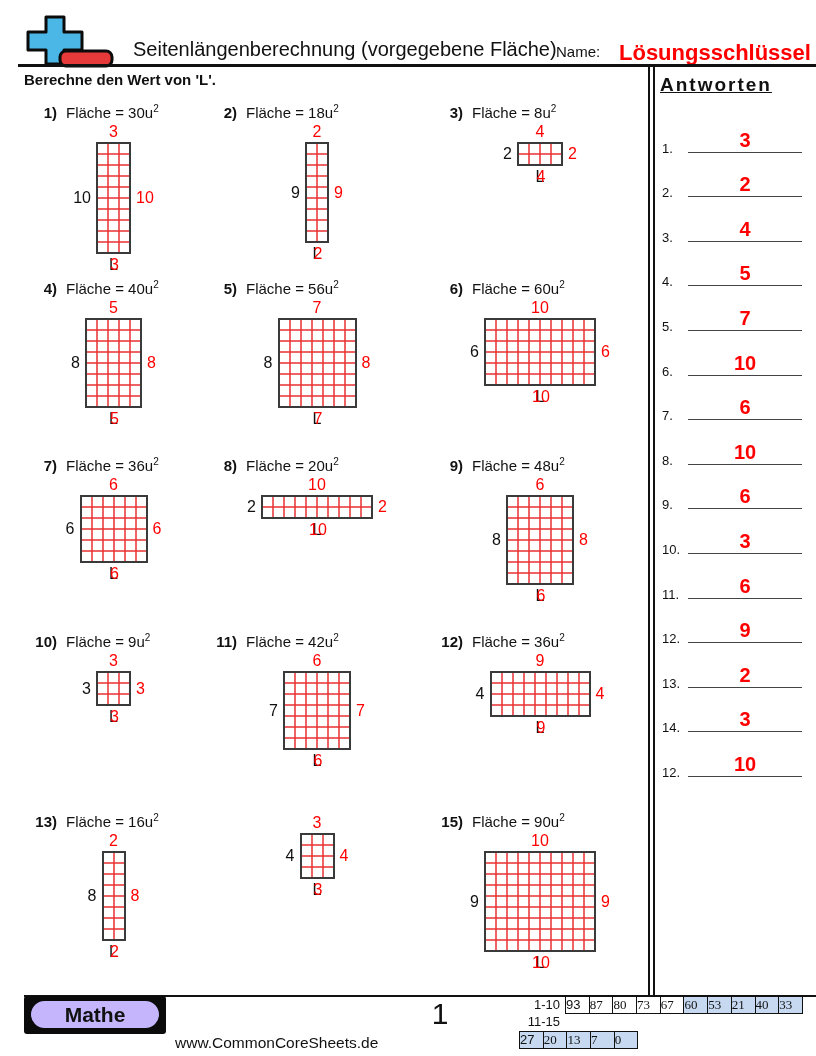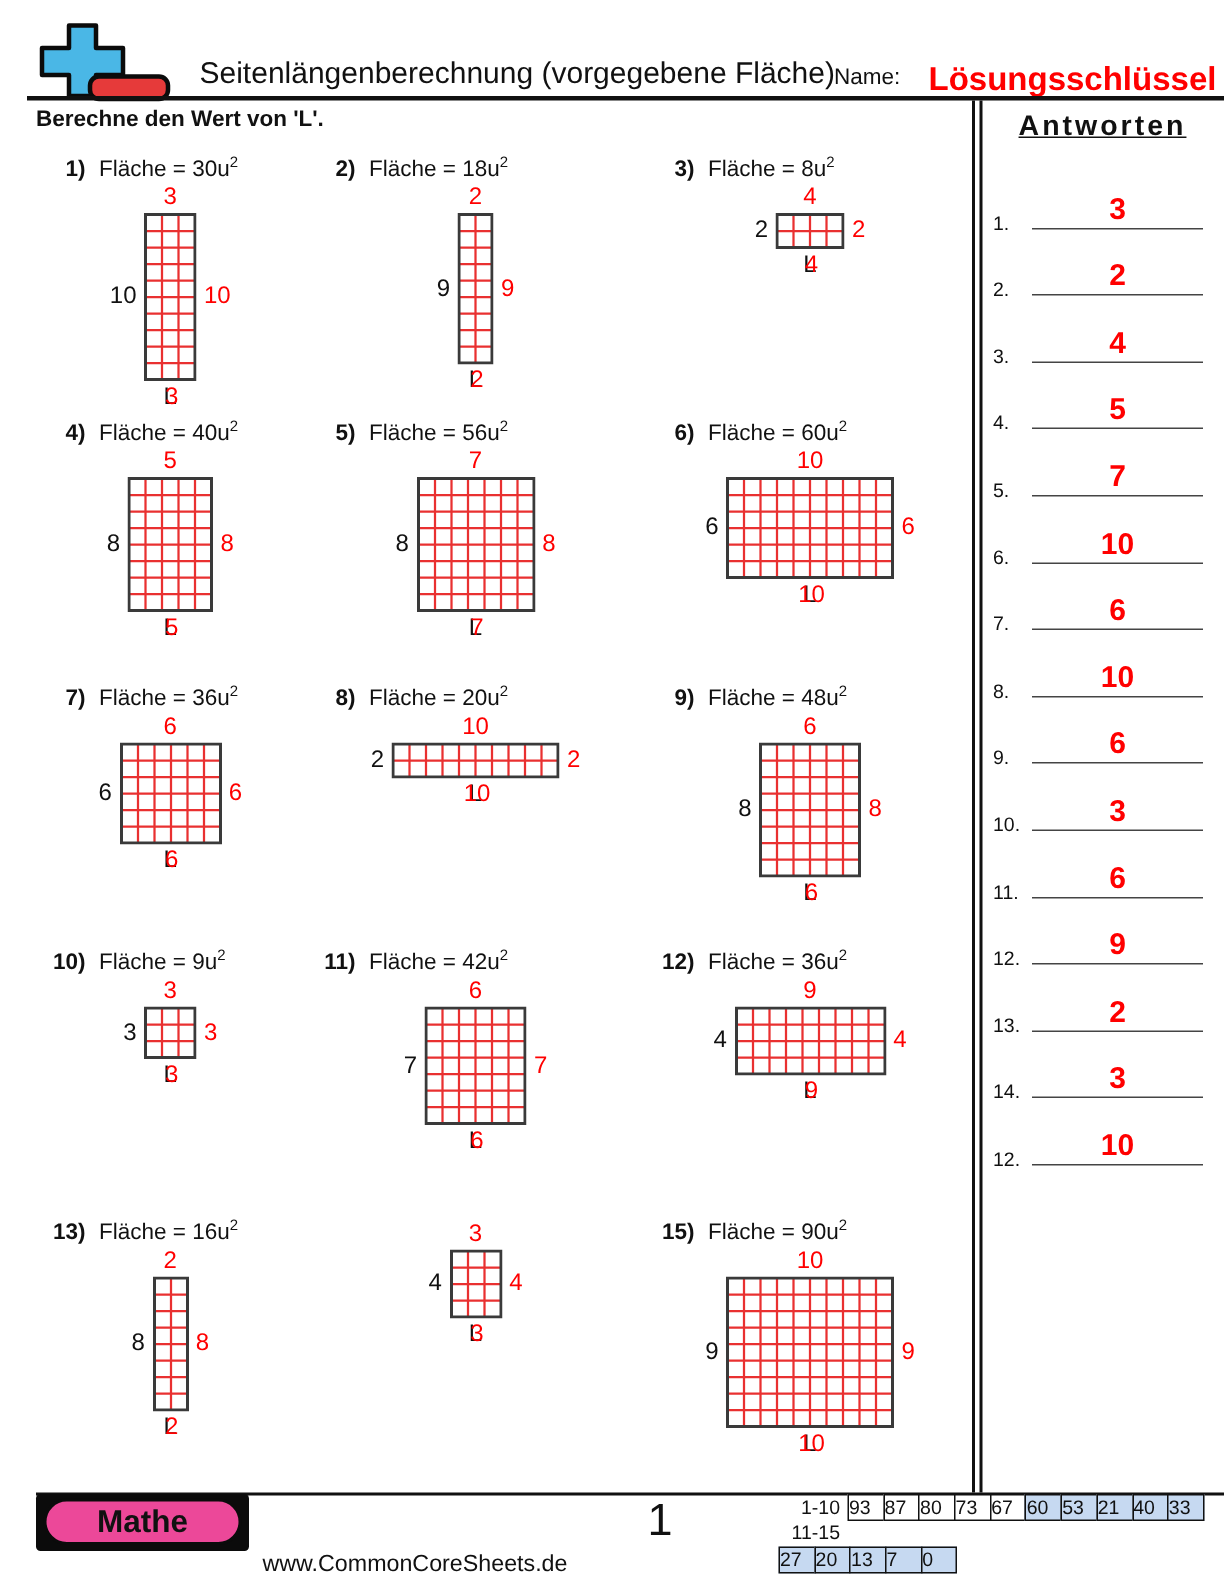--- a/index.html
+++ b/index.html
@@ -39,42 +39,42 @@
   .fig-top{grid-row:1;grid-column:2;color:var(--text-red);}
   .fig-left{grid-row:2;grid-column:1;color:#111;}
   .gridbox{grid-row:2;grid-column:2;display:block;}
   .fig-right{grid-row:2;grid-column:3;color:var(--text-red);}
   .fig-bottom{grid-row:3;grid-column:2;display:grid;height:19px;}
   .fig-bottom > span{grid-area:1/1;justify-self:center;line-height:19px;}
   .bletter{color:#111;}
   .bans{color:var(--text-red);transform:translateX(1px);}
   
   #answers-panel{position:absolute;left:660px;top:70px;width:150px;}
-  #answers-heading{font-size:19px;font-weight:bold;text-align:center;letter-spacing:2px;
+  #answers-heading{font-size:19px;font-weight:bold;letter-spacing:2px;
     text-decoration:underline;margin-top:4px;}
   #answers-list{margin-top:15px;}
   .answer-item{height:44.6px;display:flex;align-items:flex-end;}
   .answer-num{width:28px;flex:none;font-size:13px;padding-left:2px;line-height:15px;margin-bottom:0;}
   .answer-line{flex:1;margin:0 8px 3px 0;border-bottom:1.7px solid #444;text-align:center;}
   .answer-value{font-size:20px;font-weight:bold;color:var(--text-red);line-height:22px;display:inline-block;padding-bottom:1px;}
   
   #footer-rule{position:absolute;left:24px;right:0;top:995px;border-top:2px solid #111;}
   #subject-badge{position:absolute;left:24px;top:996px;width:142px;height:38px;background:#0b0b0b;border-radius:3px;}
-  #subject-pill{position:absolute;left:5px;right:5px;top:3px;bottom:4px;background:#ec4899;
+  #subject-pill{position:absolute;left:5px;right:5px;top:3px;bottom:4px;background:#c4b5fd;
     border:2.5px solid #0b0b0b;border-radius:16px;display:flex;align-items:center;justify-content:center;
     font-weight:bold;font-size:21px;}
   #website-url{position:absolute;left:175px;top:1012px;font-size:15.5px;margin-top:22px;}
   #page-number{position:absolute;left:420px;top:997px;width:40px;text-align:center;font-size:30px;}
   #grading{position:absolute;left:519px;top:996px;font-size:13px;}
   .grade-row{display:flex;height:18px;}
   .grade-row-2{margin-top:-1px;flex-direction:column;}
   .grade-label{width:46px;text-align:right;padding-right:5px;line-height:18px;flex:none;}
   .grade-cell{width:24.7px;height:18px;border:1px solid #111;line-height:16px;
     background:#fff;flex:none;}
-  .grade-cell + .grade-cell{margin-left:-1px;}
+  .grade-cell + .grade-cell{margin-left:-1px;font-family:Liberation Serif, serif;}
   .grade-cell.hl{background:var(--table-highlight);}
 </style>
 </head>
 <body>
 
 <svg id="logo" width="100" height="56" viewBox="0 0 100 56">
   <path d="M26,3 h18 v15 h18 v18 h-18 v14 h-18 v-14 h-18 v-18 h18 z" fill="var(--logo-blue)" stroke="#0b0b0b" stroke-width="3" stroke-linejoin="round"></path>
   <rect x="40" y="37" width="52" height="15" rx="6" fill="var(--logo-red)" stroke="#0b0b0b" stroke-width="3"></rect>
 </svg>
 <div id="page-title">Seitenlängenberechnung (vorgegebene Fläche)</div>

